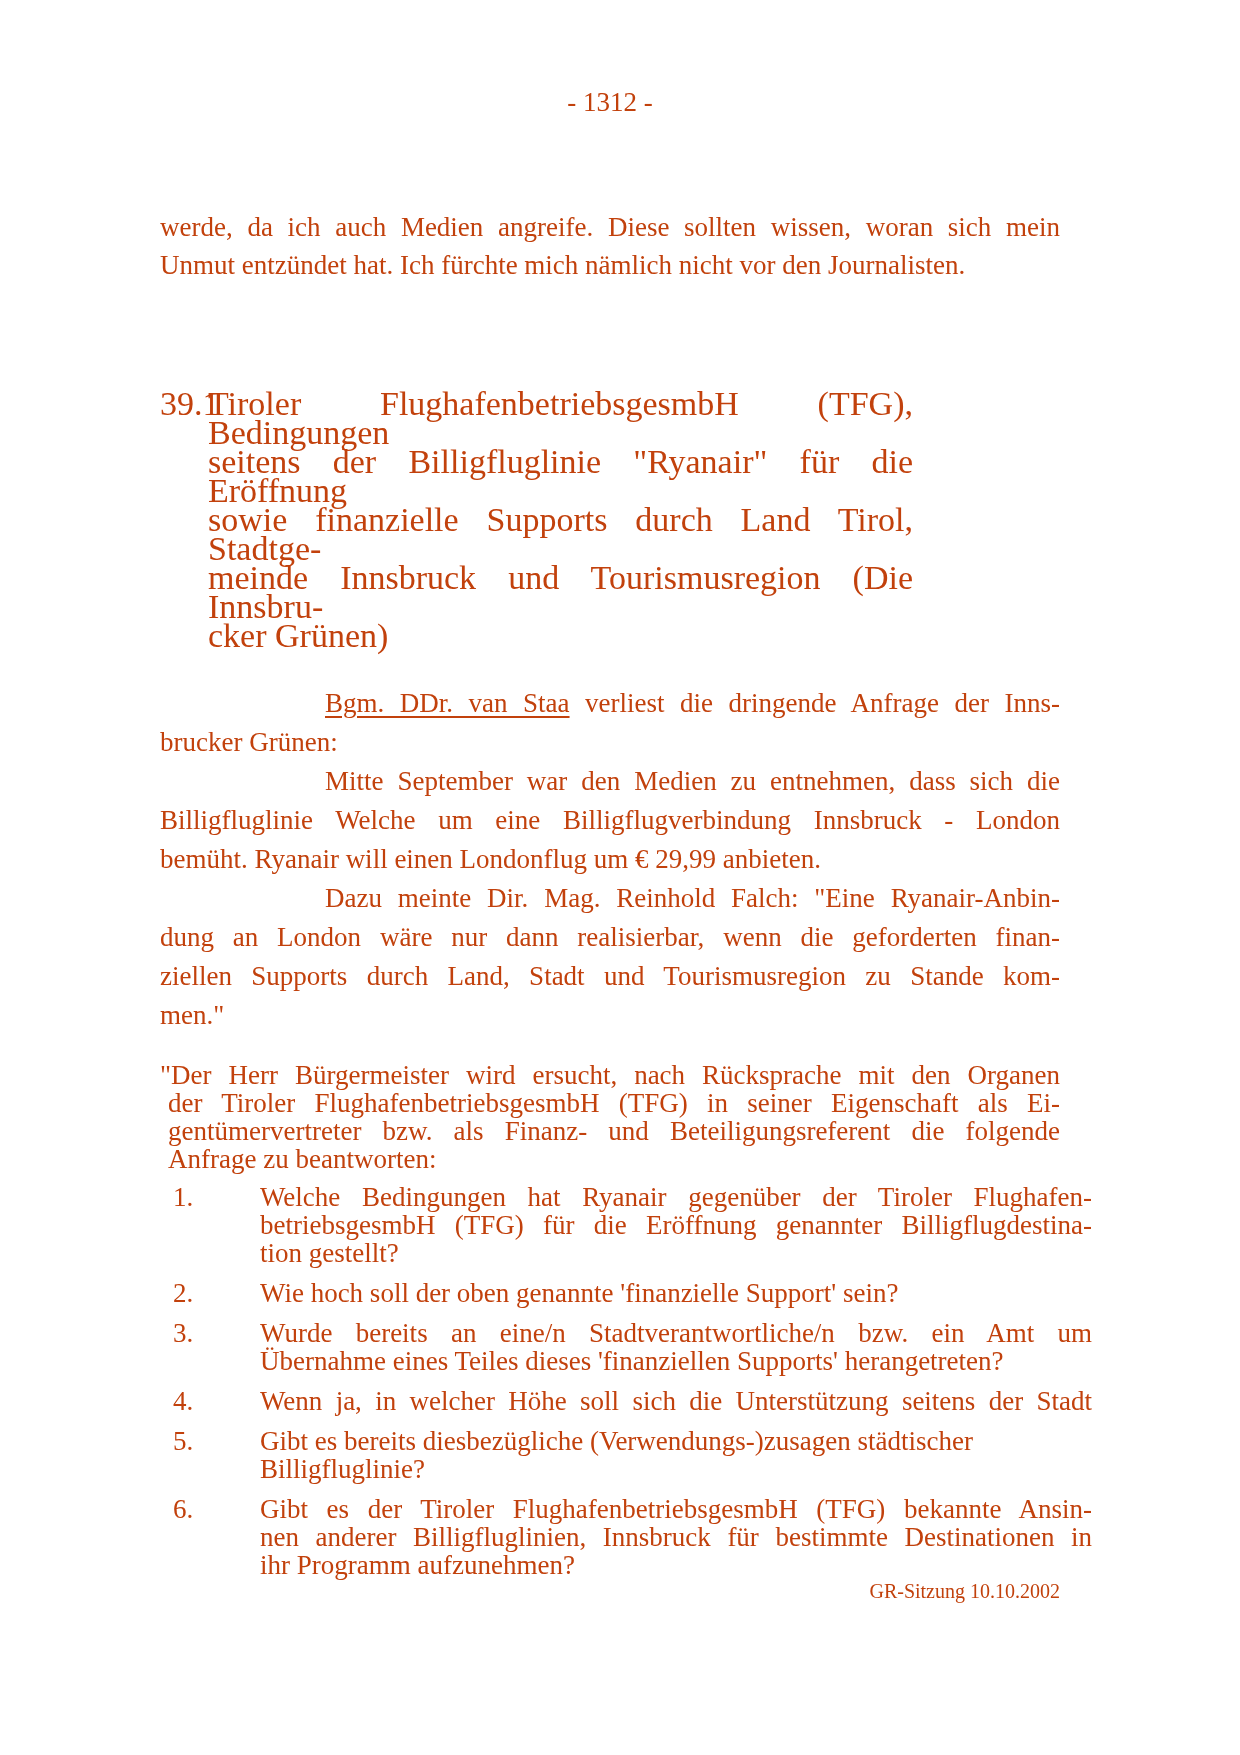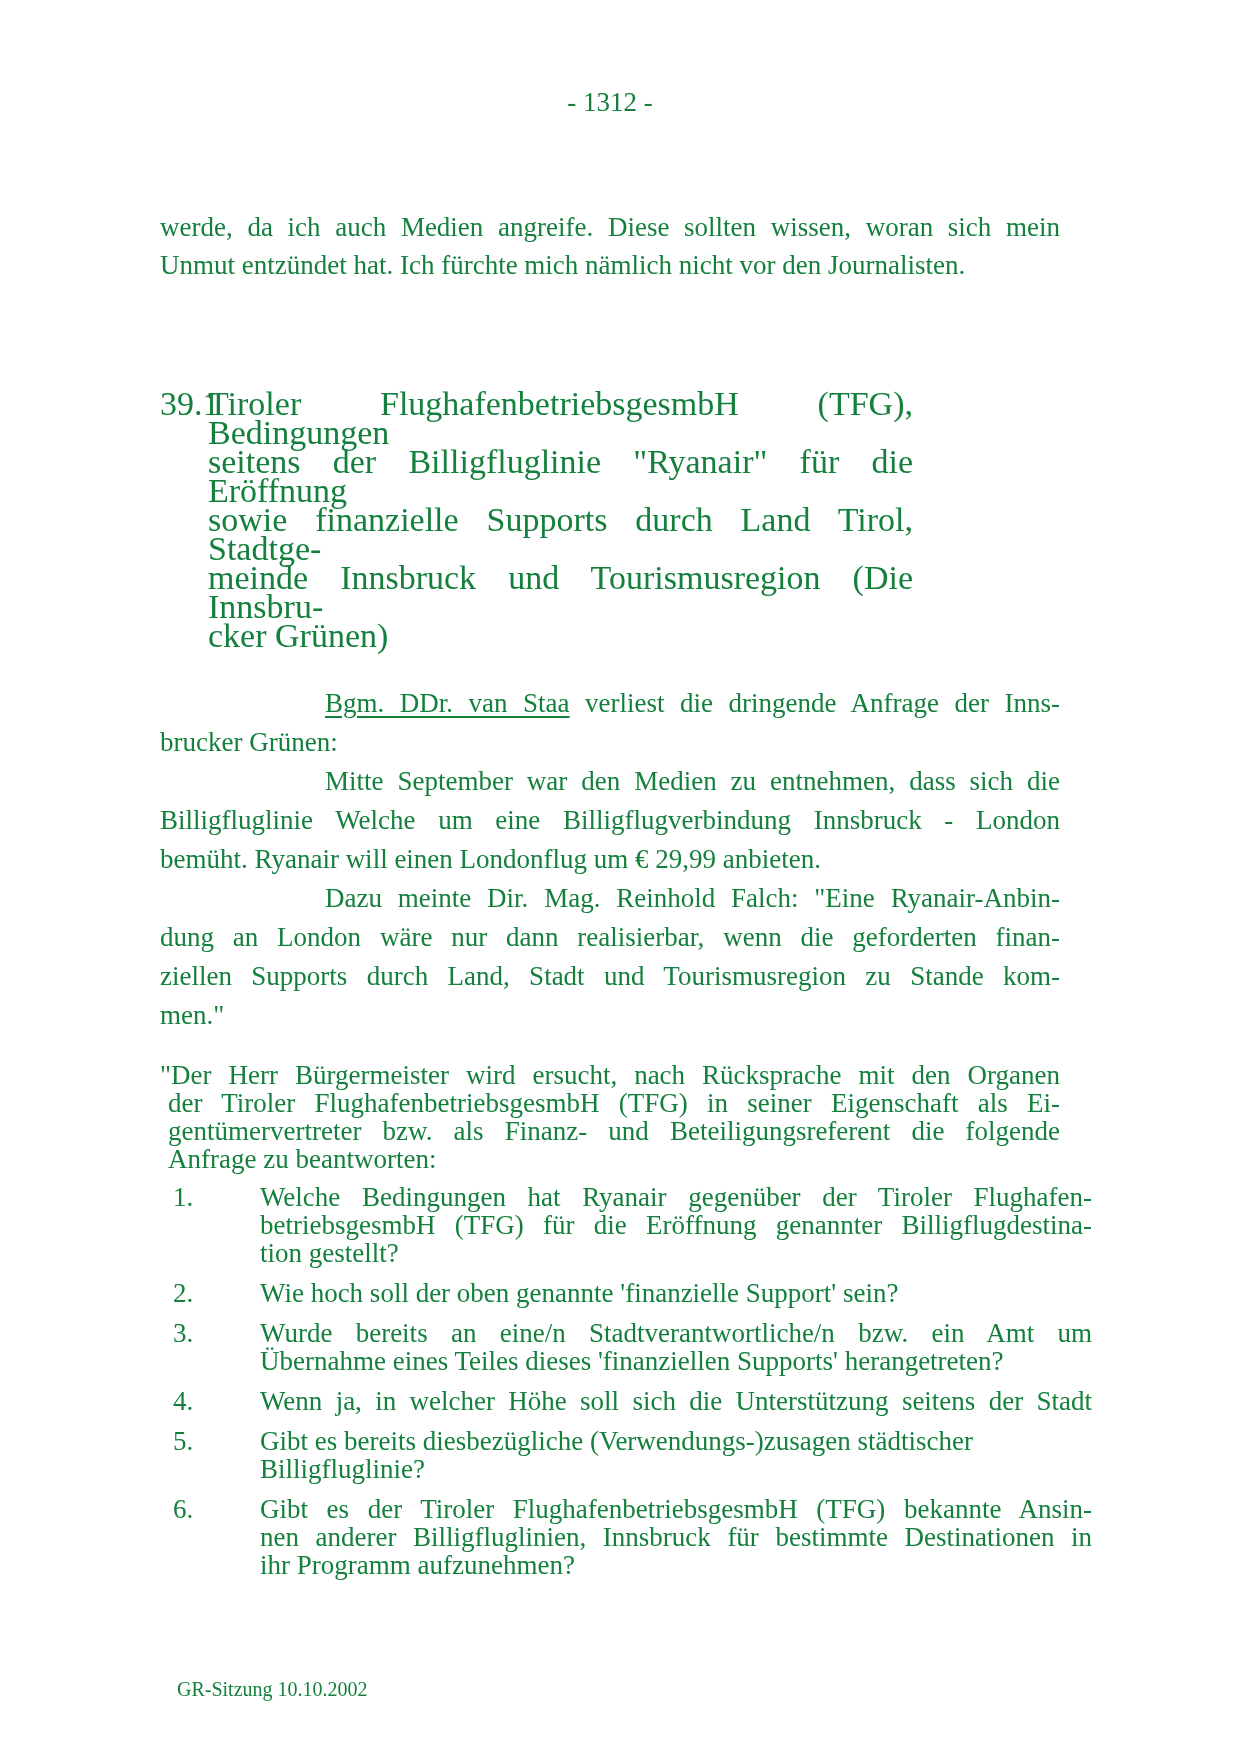--- a/index.html
+++ b/index.html
@@ -2,21 +2,21 @@
 <html lang="de"><head>
 <meta charset="utf-8">
 <title>- 1312 -</title>
 <style>
   html,body{margin:0;padding:0;background:#e8e8e8;}
   .page{
     position:relative;
     width:1240px;height:1755px;
     margin:0 auto;
     background:#ffffff;
-    color:#15803d;
+    color:#c2410c;
     font-family:"Liberation Serif","DejaVu Serif",serif;
     overflow:hidden;
   }
   .content{position:absolute;left:160px;top:0;width:900px;}
 
   .tl{min-height:1em;}
   .stretch{text-align:justify;text-align-last:justify;}
 
   .pagenum{margin-top:87px;font-size:27px;line-height:30px;text-align:center;}
 
@@ -33,21 +33,21 @@
 
   .quote{margin-top:26px;font-size:27px;line-height:28px;padding-left:8px;}
   .quote > .tl:first-child{margin-left:-8px;}
 
   .qlist{margin-top:10px;font-size:27px;line-height:28px;}
   .q-item{position:relative;margin-top:12px;}
   .q-item:first-child{margin-top:0;}
   .q-num{position:absolute;left:13px;top:0;}
   .q-lines{margin-left:100px;width:832px;}
 
-  .footer{margin-top:98px;margin-left:17px;font-size:20px;line-height:24px;}
+  .footer{margin-left:17px;font-size:20px;line-height:24px;text-align:right;}
 </style>
 </head>
 <body>
 
 <div class="page">
   <div class="content">
 
     <div class="pagenum">- 1312 -</div>
 
     <div class="intro">

